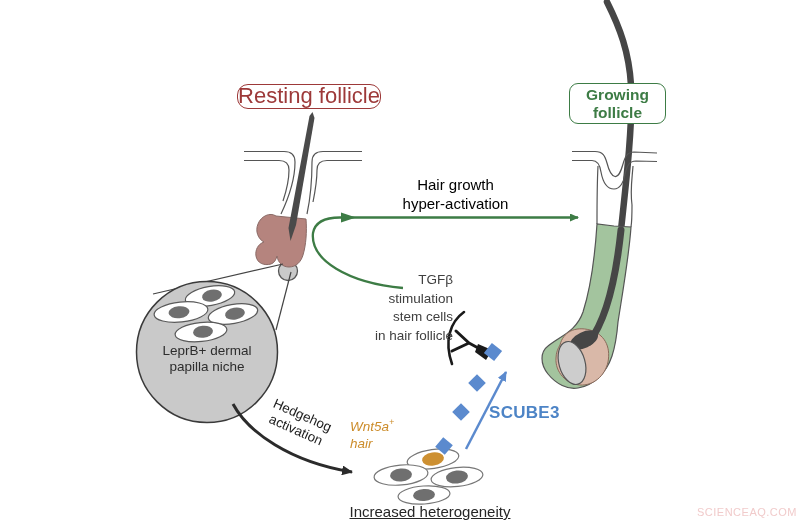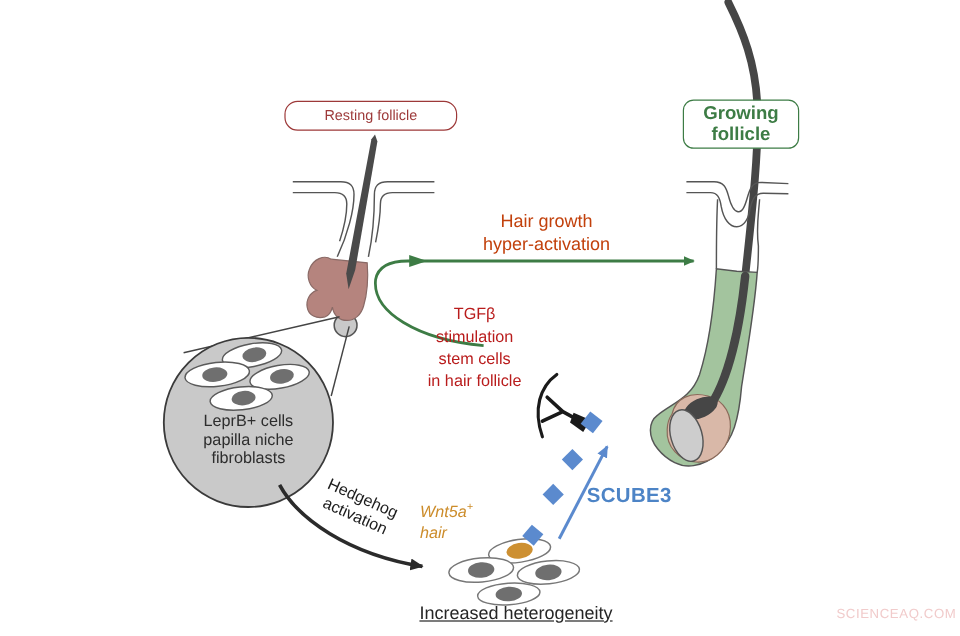--- a/index.html
+++ b/index.html
@@ -8,33 +8,33 @@
     background:#ffffff;
     font-family:"Liberation Sans","DejaVu Sans",sans-serif;
   }
   #art{position:absolute;left:0;top:0;}
   .ov{position:absolute;}
   .cap-box{
     background:#fff;text-align:center;box-sizing:border-box;
   }
   #resting-label{
     left:237px;top:84px;width:144px;height:25px;line-height:22px;
-    font-size:12px;color:#9d3939;border:1.7px solid #9d3939;border-radius:11px;
+    font-size:22px;color:#9d3939;border:1.7px solid #9d3939;border-radius:11px;
   }
   #growing-label{
     left:569px;top:83px;width:97px;height:41px;padding-top:2px;line-height:18px;
     font-size:15.5px;color:#3d7c45;border:1.7px solid #3d7c45;border-radius:9px;font-weight:bold;
   }
   #hair-growth-text{
     left:388px;top:176px;width:135px;text-align:center;
-    font-size:15px;line-height:18.5px;color:#c2410c;
+    font-size:15px;line-height:18.5px;color:#000000;
   }
   #tgfb-text{
-    left:338px;top:253px;width:115px;text-align:center;
-    font-size:13.5px;line-height:18.5px;color:#b91c1c;
+    left:338px;top:271px;width:115px;text-align:right;
+    font-size:13.5px;line-height:18.5px;color:#404040;
   }
   #scube3-text{
     left:489px;top:403px;font-size:17px;font-weight:bold;color:#4d84c6;
     letter-spacing:.3px;
   }
   #wnt5a-text{
     left:350px;top:414px;width:70px;text-align:left;
     font-size:13.5px;font-style:italic;color:#cc8c2a;line-height:17px;
   }
   #wnt5a-text sup{font-size:9px;}
@@ -209,20 +209,19 @@
   <div><span>Wnt5a</span><sup>+</sup></div>
   <div>hair</div>
 </div>
 
 <div class="ov" id="hedgehog-text">
   <div>Hedgehog</div>
   <div>activation</div>
 </div>
 
 <div class="ov" id="dp-text">
-  <div><span class="italic">LeprB</span><span>+ cells</span></div>
+  <div><span class="italic">LeprB</span><span>+ dermal</span></div>
   <div>papilla niche</div>
-  <div>fibroblasts</div>
 </div>
 
 <div class="ov" id="increased-text">Increased heterogeneity</div>
 
 <div class="ov" id="watermark">SCIENCEAQ.COM</div>
 
 </body></html>

